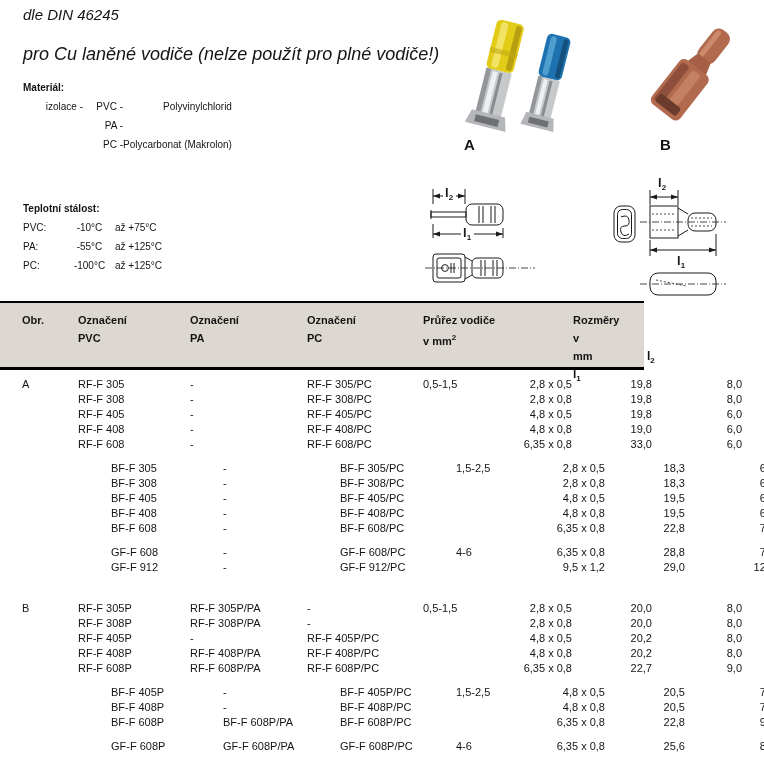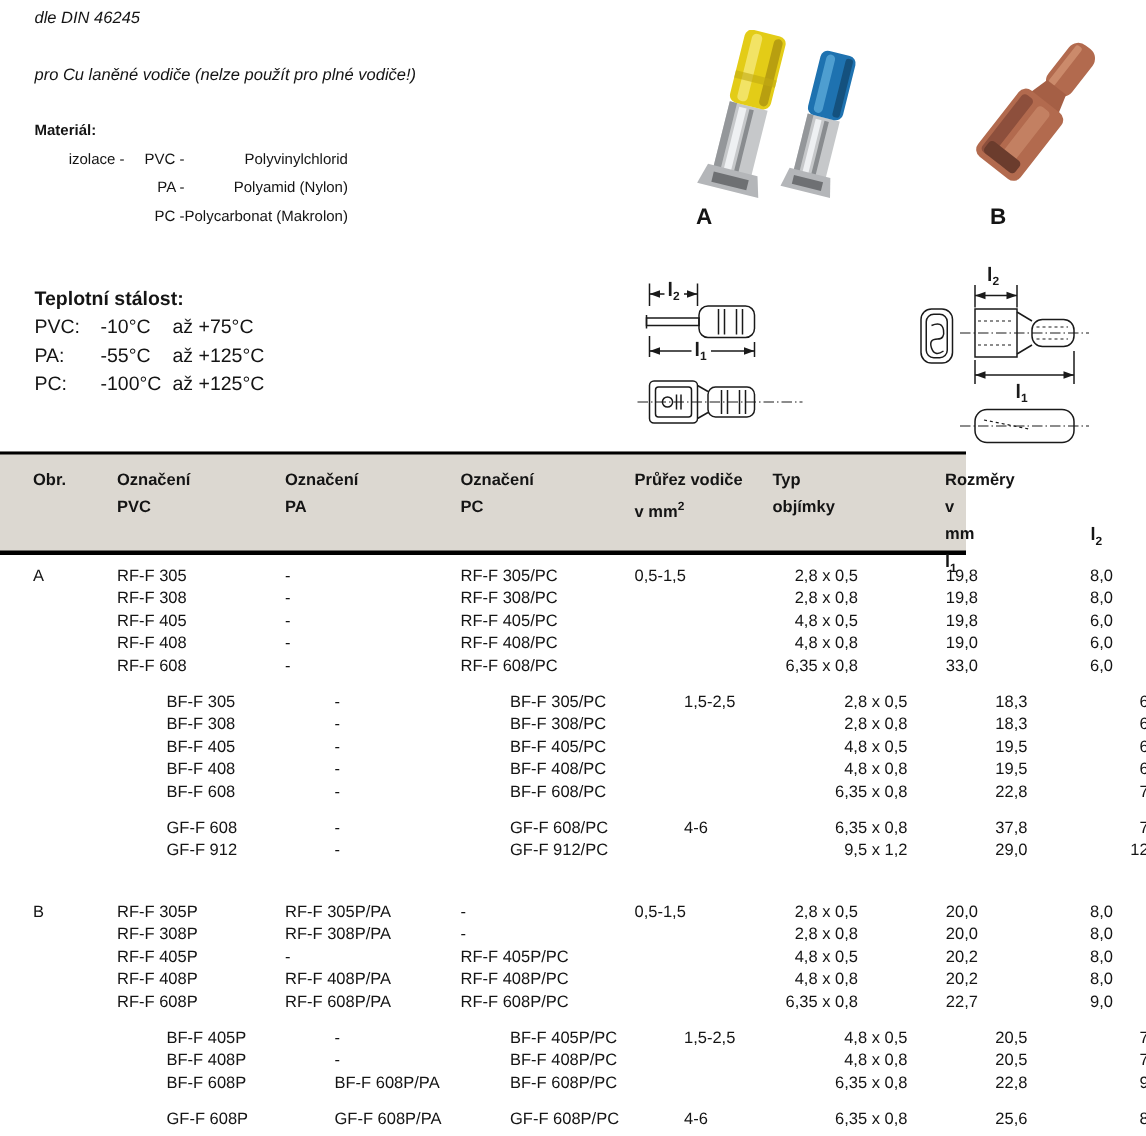--- a/index.html
+++ b/index.html
@@ -1,27 +1,27 @@
 <!DOCTYPE html>
 <html><head>
 <meta charset="utf-8">
 <style>
   html,body{margin:0;padding:0;background:#fff;}
   .page{position:relative;width:764px;height:757px;background:#ffffff;
         font-family:"Liberation Sans",sans-serif;color:#141414;overflow:hidden;}
 
   
-  .din-note{position:absolute;left:23px;top:6px;font-style:italic;font-size:11px;}
-  .usage-note{position:absolute;left:23px;top:44px;font-style:italic;font-size:11px;text-align:right;}
+  .din-note{position:absolute;left:23px;top:6px;font-style:italic;font-size:15px;}
+  .usage-note{position:absolute;left:23px;top:44px;font-style:italic;font-size:18px;text-align:right;}
   .material{position:absolute;left:23px;top:78px;font-size:10px;line-height:19px;}
   .bold-title{font-weight:bold;}
   .ins-row{display:grid;grid-template-columns:60px 40px auto;text-align:right;}
-  .temp{position:absolute;left:23px;top:189px;font-size:13px;line-height:19px;}
+  .temp{position:absolute;left:23px;top:199px;font-size:10px;line-height:19px;}
   .temp-row{display:grid;grid-template-columns:44px 48px auto;}
-  .temp-min{text-align:left;padding-right:3px;}
+  .temp-min{text-align:center;padding-right:3px;}
 
   
   .photo-a{position:absolute;left:434px;top:20px;}
   .photo-b{position:absolute;left:618px;top:20px;}
   .fig-label{position:absolute;font-weight:bold;font-size:15px;}
   .fig-label.a{left:464px;top:136px;}
   .fig-label.b{left:660px;top:136px;}
 
   
   .draw-a{position:absolute;left:423px;top:184px;}
@@ -60,21 +60,20 @@
   <div class="material">
     <div class="bold-title">Materiál:</div>
     <div class="ins-row">
       <span>izolace -</span>
       <span>PVC -</span>
       <span>Polyvinylchlorid</span>
     </div>
     <div class="ins-row">
       <span></span>
       <span>PA -</span>
-      <span>Polyamid (Nylon)</span>
     </div>
     <div class="ins-row">
       <span></span>
       <span>PC -</span>
       <span>Polycarbonat (Makrolon)</span>
     </div>
   </div>
 
   <div class="temp">
     <div class="bold-title">Teplotní stálost:</div>
@@ -226,24 +225,20 @@
           <div>PA</div>
       </div>
       <div class="hcell c3">
         <div>Označení</div>
           <div>PC</div>
       </div>
       <div class="hcell c4">
         <div>Průřez vodiče</div>
         <div><span>v mm</span><sup>2</sup></div>
       </div>
-      <div class="hcell c5">
-        <div>Typ</div>
-          <div>objímky</div>
-      </div>
       <div class="hcell c6">
         <div>Rozměry</div>
         <div>v mm</div>
         <div class="dimlab"><span>l</span><sub>1</sub></div>
       </div>
       <div class="hcell c7">
         <div class="dimlab l2-push"><span>l</span><sub>2</sub></div>
       </div>
     </div>
   </div>
@@ -355,21 +350,21 @@
           </div>
         </div>
         <div class="tgroup">
           <div class="trow">
             <div class="tcell c0"></div>
             <div class="tcell c1">GF-F 608</div>
             <div class="tcell c2">-</div>
             <div class="tcell c3">GF-F 608/PC</div>
             <div class="tcell c4">4-6</div>
             <div class="tcell c5">6,35 x 0,8</div>
-            <div class="tcell c6">37,8</div>
+            <div class="tcell c6">28,8</div>
             <div class="tcell c7">7,9</div>
           </div>
           <div class="trow">
             <div class="tcell c0"></div>
             <div class="tcell c1">GF-F 912</div>
             <div class="tcell c2">-</div>
             <div class="tcell c3">GF-F 912/PC</div>
             <div class="tcell c4"></div>
             <div class="tcell c5">9,5 x 1,2</div>
             <div class="tcell c6">29,0</div>

